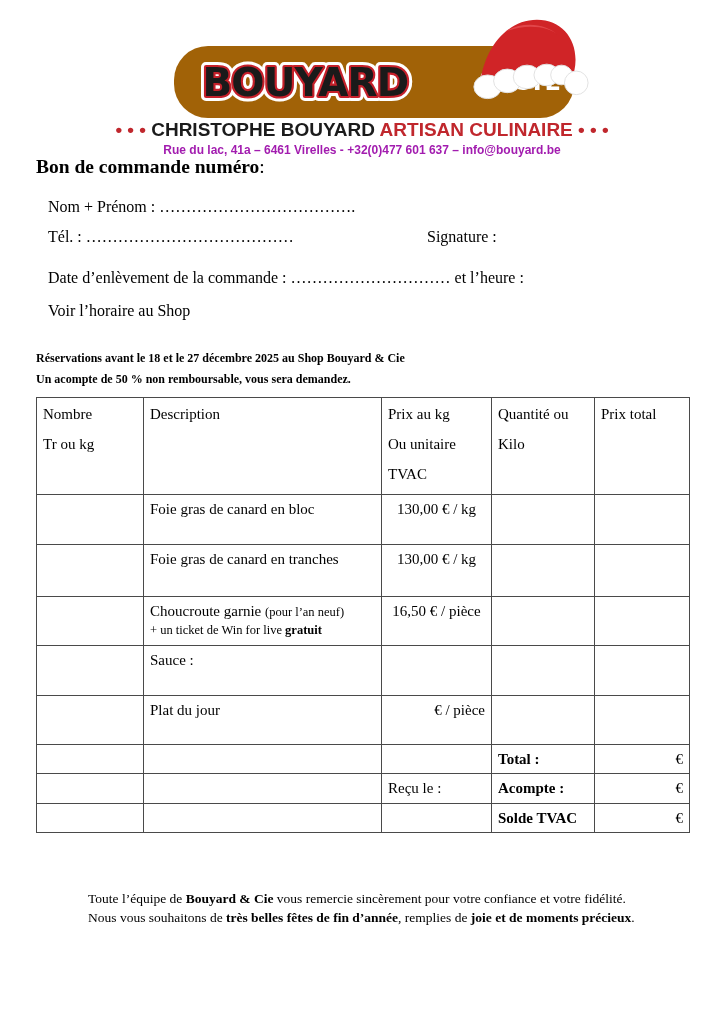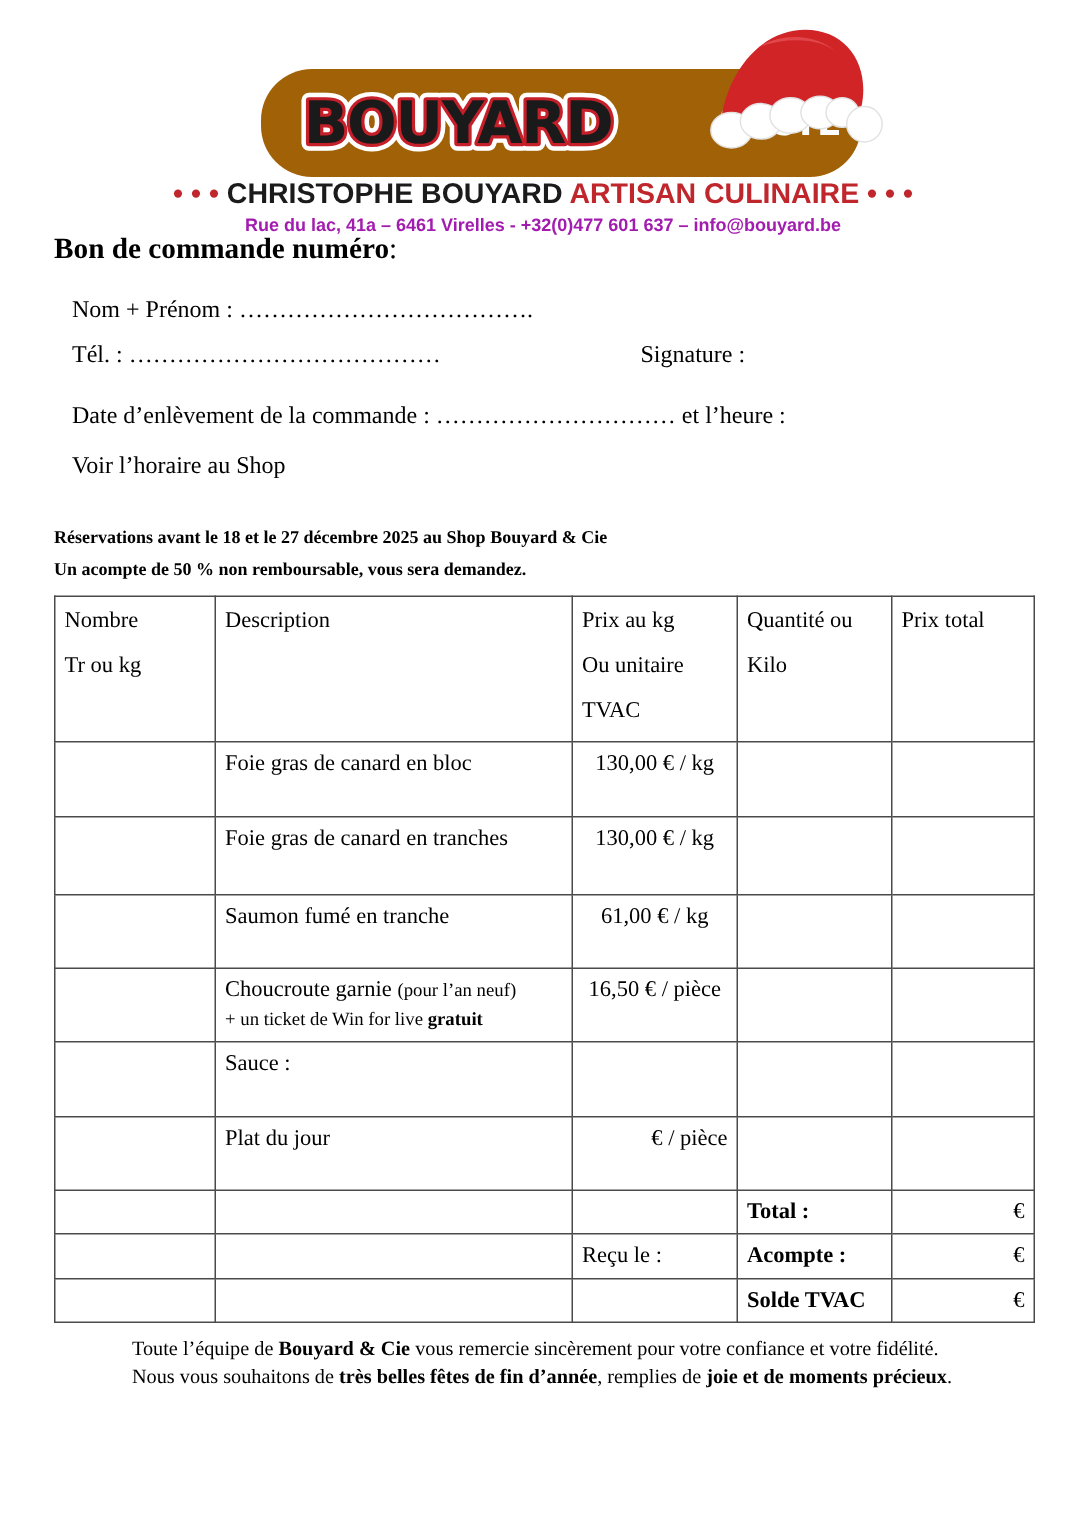--- a/index.html
+++ b/index.html
@@ -148,27 +148,20 @@
     </tr>
 
     <tr style="height:52px">
       <td></td>
       <td>Foie gras de canard en tranches</td>
       <td class="price">130,00 € / kg</td>
       <td></td>
       <td></td>
     </tr>
 
-    <tr style="height:49px">
-      <td></td>
-      <td>Saumon fumé en tranche</td>
-      <td class="price">61,00 € / kg</td>
-      <td></td>
-      <td></td>
-    </tr>
 
     <tr style="height:49px">
       <td></td>
       <td>
         <div><span>Choucroute garnie </span><span class="small">(pour l’an neuf)</span></div>
         <div class="small"><span>+ un ticket de Win for live </span><b>gratuit</b></div>
       </td>
       <td class="price">16,50 € / pièce</td>
       <td></td>
       <td></td>

